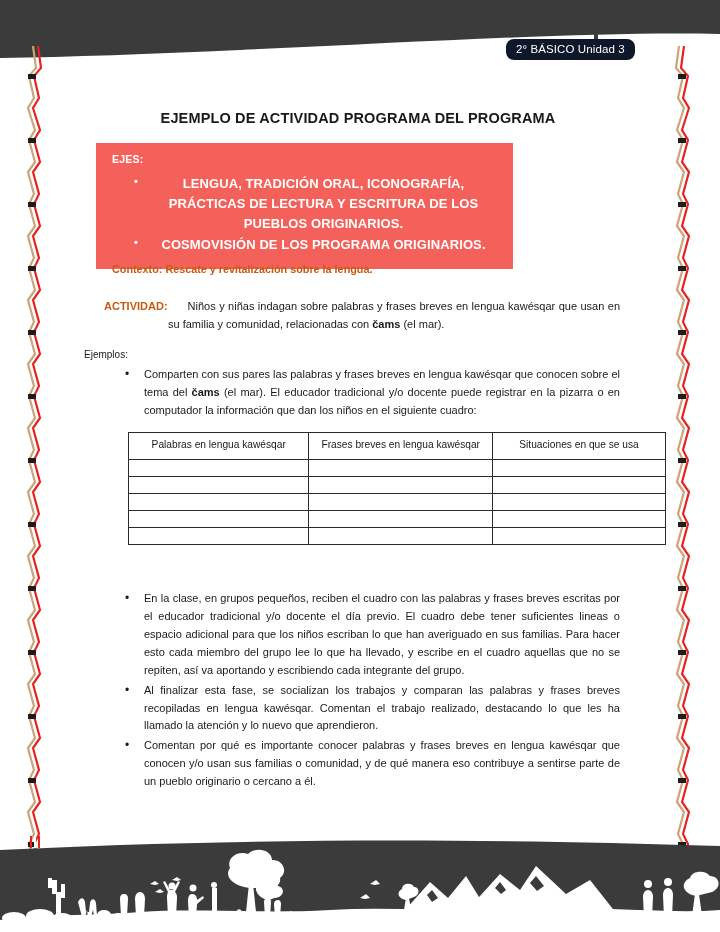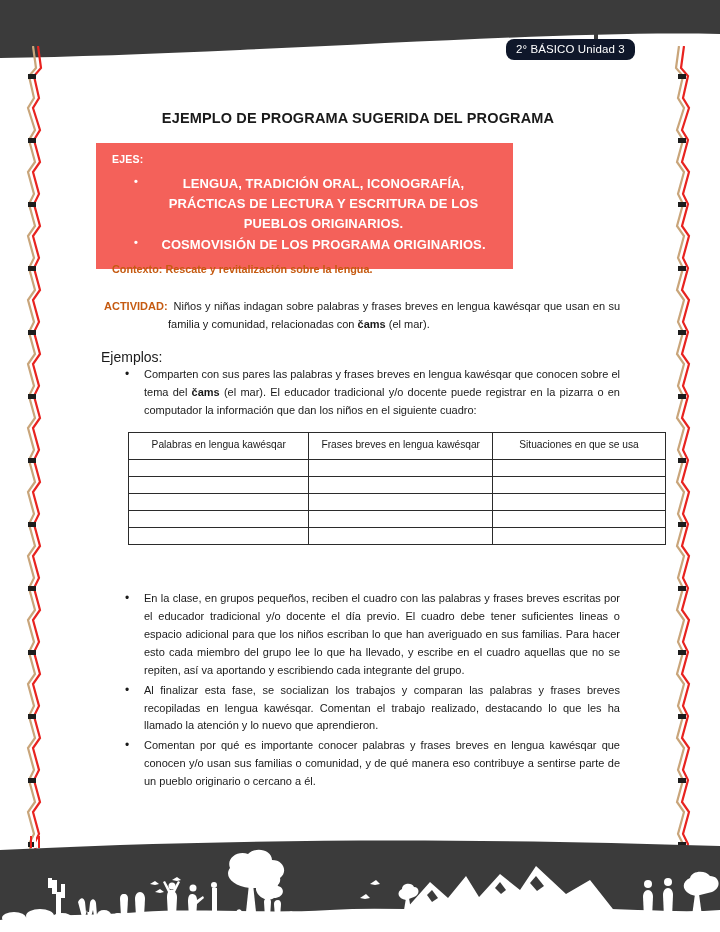--- a/index.html
+++ b/index.html
@@ -149,28 +149,28 @@
     line-height: 1.62;
     text-align: justify;
     text-indent: 0;
     padding-left: 64px;
     box-sizing: border-box;
   }
   .actividad .lbl {
     color: #c55a11;
     font-weight: bold;
     margin-left: -64px;
-    padding-right: 6px;
+    padding-right: 20px;
   }
 
   .ejemplos-label {
     position: absolute;
-    left: 101px;
+    left: 84px;
     top: 349px;
-    font-size: 14px;
+    font-size: 10px;
   }
 
   
   .body-list {
     position: absolute;
     left: 96px;
     width: 524px;
     margin: 0;
     padding: 0;
     list-style: none;
@@ -272,21 +272,21 @@
     <rect x="6" y="540" width="8" height="5"></rect>
       <rect x="6" y="604" width="8" height="5"></rect>
     <rect x="6" y="668" width="8" height="5"></rect>
       <rect x="6" y="732" width="8" height="5"></rect>
     <rect x="6" y="796" width="8" height="5"></rect>
   </g>
 </svg>
 
 <div class="page">
 
-  <div class="doc-title">EJEMPLO DE PROGRAMA SUGERIDA DEL PROGRAMA</div>
+  <div class="doc-title">EJEMPLO DE ACTIVIDAD PROGRAMA DEL PROGRAMA</div>
 
   <div class="ejes-box">
     <div class="ejes-heading">EJES:</div>
     <ul class="ejes-list">
       <li>LENGUA, TRADICIÓN ORAL, ICONOGRAFÍA, PRÁCTICAS DE LECTURA Y ESCRITURA DE LOS PUEBLOS ORIGINARIOS.</li>
       <li>COSMOVISIÓN DE LOS PROGRAMA ORIGINARIOS.</li>
     </ul>
   </div>
 
   <div class="contexto">

